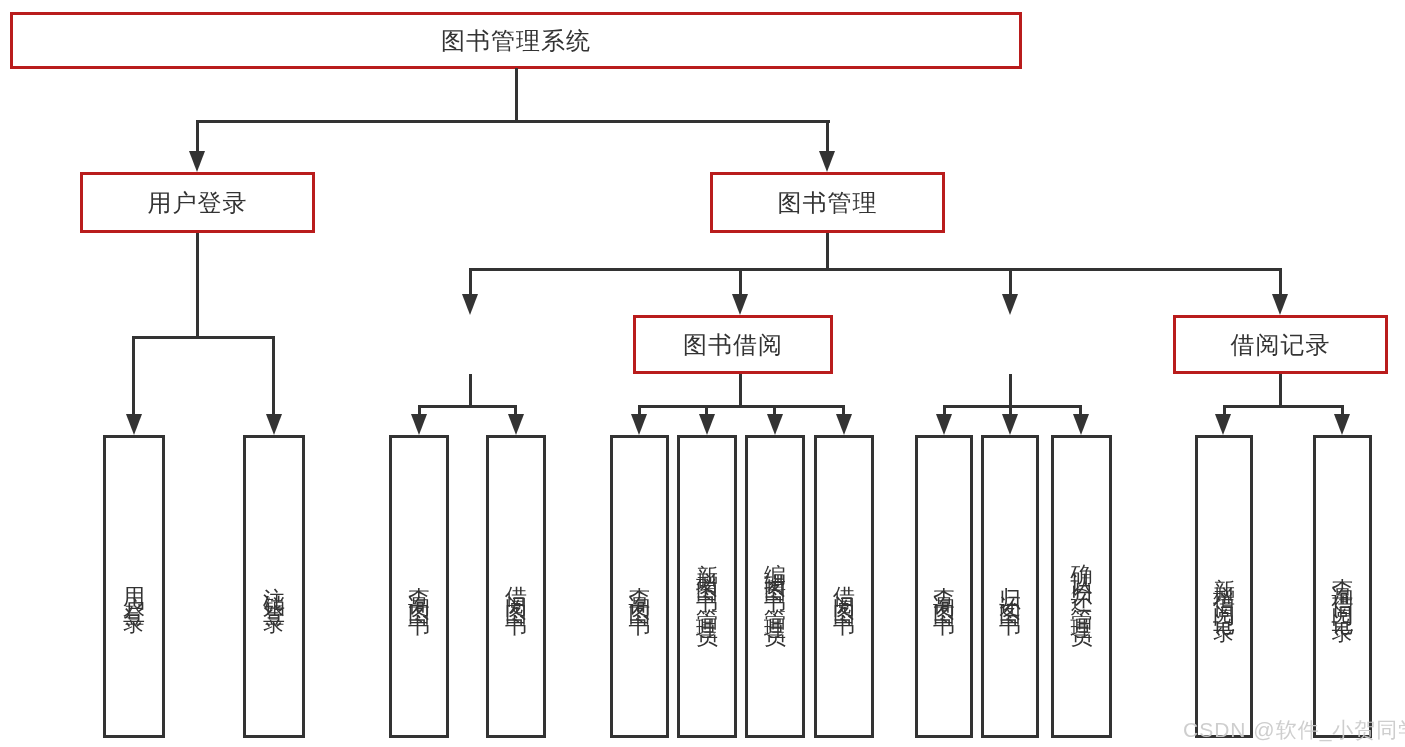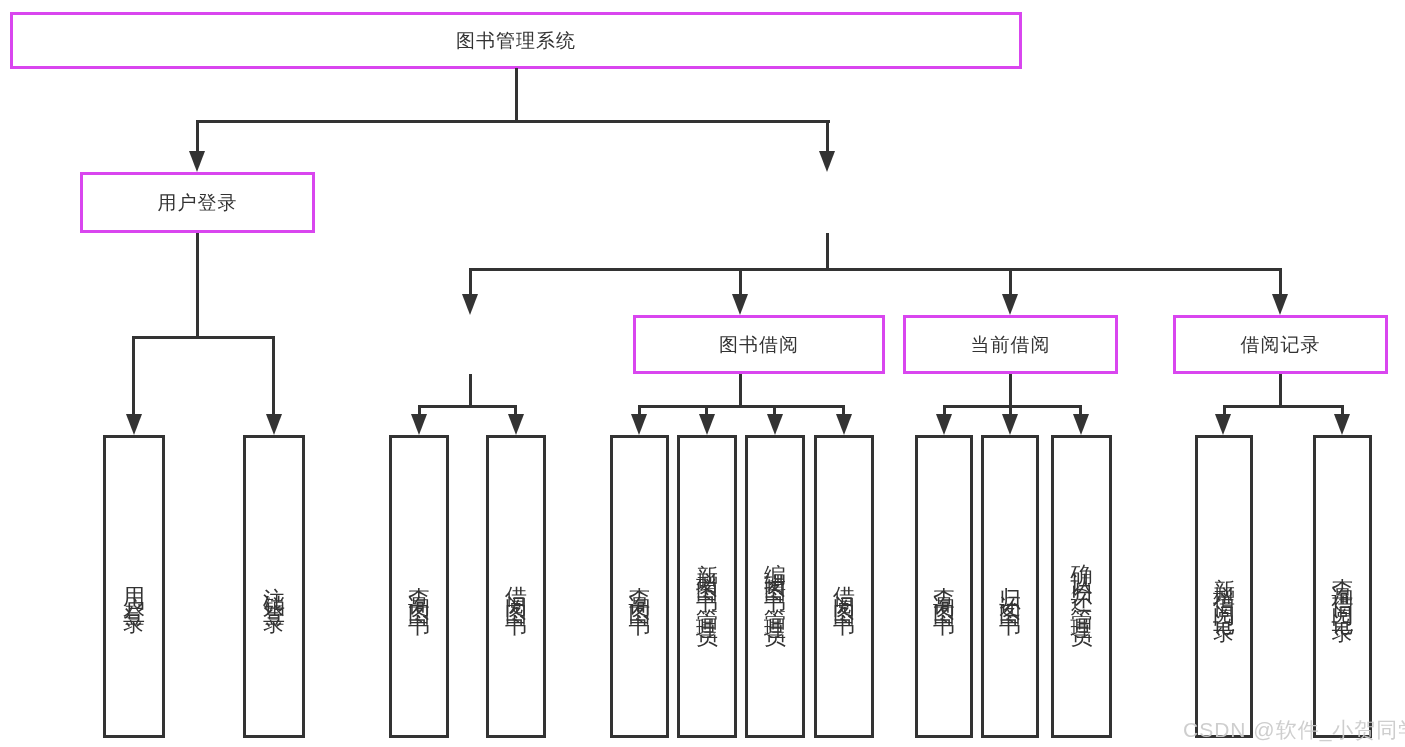--- a/index.html
+++ b/index.html
@@ -2,23 +2,23 @@
 <html><head>
 <meta charset="utf-8">
 <style>
   html,body{margin:0;padding:0;background:#ffffff;}
   body{font-family:"Liberation Sans","DejaVu Sans",sans-serif;}
   .canvas{position:relative;width:1405px;height:747px;background:#ffffff;overflow:hidden;}
 
   
   .hbox{
     position:absolute;box-sizing:border-box;
-    border:3px solid #d946ef;background:#ffffff;
+    border:3px solid #b91c1c;background:#ffffff;
     display:flex;align-items:center;justify-content:center;
-    font-size:19px;color:#333333;letter-spacing:1px;
+    font-size:24px;color:#333333;letter-spacing:1px;
   }
 
   
   .leaf{
     position:absolute;box-sizing:border-box;
     border:3px solid #333333;background:#ffffff;
     display:flex;align-items:center;justify-content:center;
   }
   .leaf span{
     writing-mode:vertical-rl;text-orientation:upright;
@@ -44,26 +44,26 @@
 
 <div class="canvas">
 
   <div class="hbox" style="left:10px;top:12px;width:1012px;height:57px;">
     <span>图书管理系统</span>
   </div>
 
   <div class="hbox" style="left:80px;top:172px;width:235px;height:61px;">
     <span>用户登录</span>
   </div>
+  <div class="hbox" style="left:710px;top:172px;width:235px;height:61px;">
+    <span>图书管理</span>
+  </div>
 
-  <div class="hbox" style="left:633px;top:315px;width:252px;height:59px;">
+  <div class="hbox" style="left:633px;top:315px;width:200px;height:59px;">
     <span>图书借阅</span>
-  </div>
-  <div class="hbox" style="left:903px;top:315px;width:215px;height:59px;">
-    <span>当前借阅</span>
   </div>
   <div class="hbox" style="left:1173px;top:315px;width:215px;height:59px;">
     <span>借阅记录</span>
   </div>
 
   <div class="leaf" style="left:103px;top:435px;width:62px;height:303px;">
     <span>用户登录</span>
   </div>
   <div class="leaf" style="left:243px;top:435px;width:62px;height:303px;">
     <span>注销登录</span>

